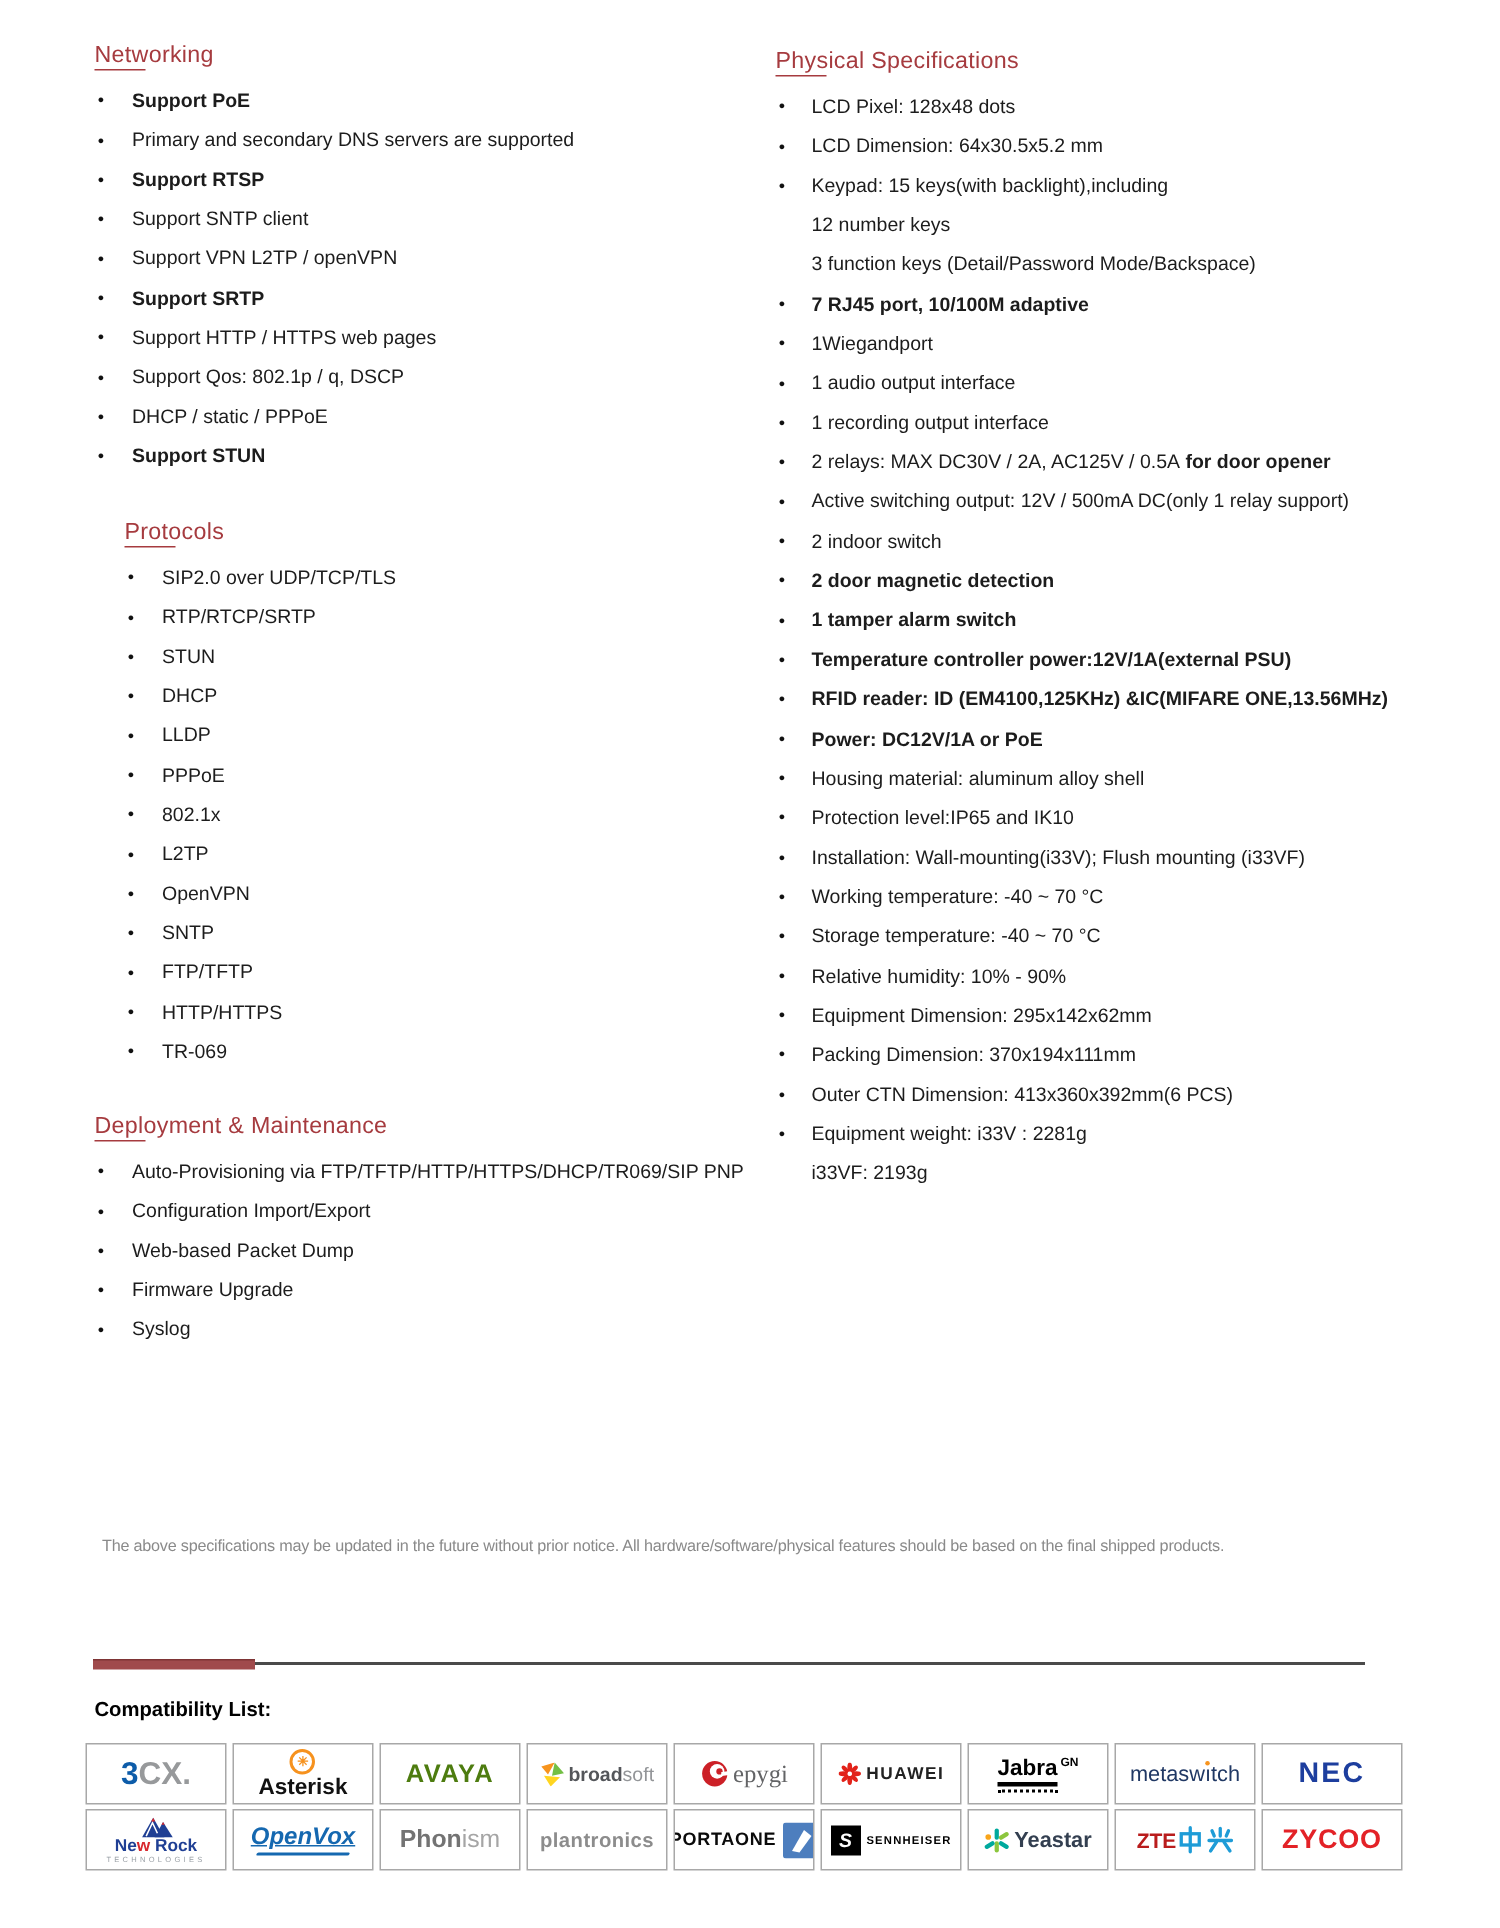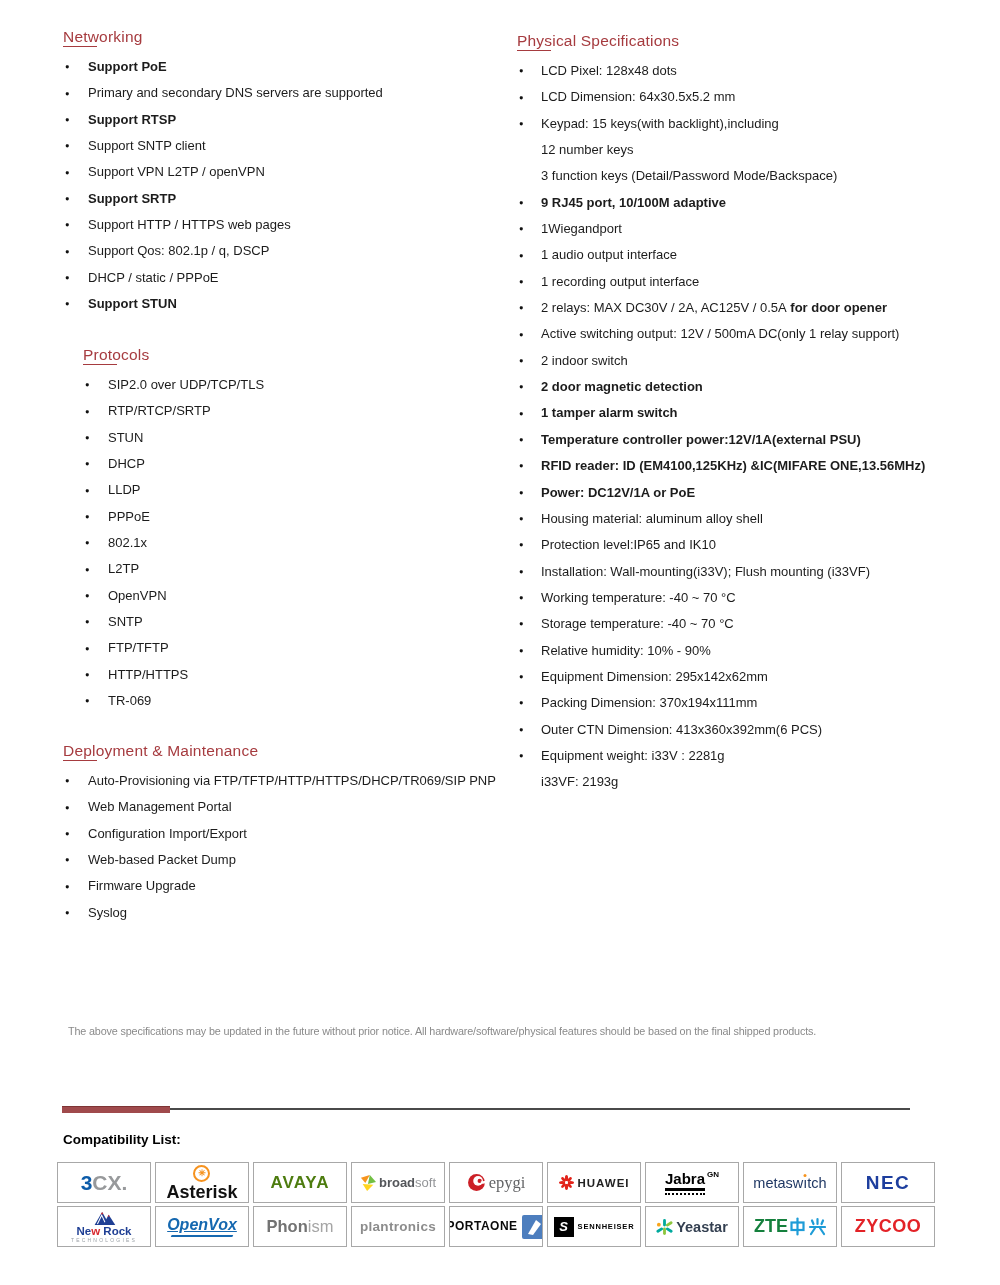--- a/index.html
+++ b/index.html
@@ -36,21 +36,21 @@
   .cell{border:1px solid #a8a8a8;background:#fff;display:flex;align-items:center;justify-content:center;
         overflow:hidden;box-sizing:border-box;}
 
   
   .l-3cx{font-size:21px;font-weight:700;}
   .l-3cx .p1{color:#0D5CA9;} .l-3cx .p2{color:#97999B;font-style:normal;}
 
   .l-ast{display:flex;flex-direction:column;align-items:center;line-height:1;}
   .ast-circ{width:13px;height:13px;border:2px solid #F6921E;border-radius:50%;display:flex;
             align-items:center;justify-content:center;color:#F6921E;font-size:9px;font-weight:700;margin-bottom:1px;}
-  .l-ast .txt{font-size:18px;font-weight:700;color:#111;}
+  .l-ast .txt{font-size:15px;font-weight:700;color:#111;}
 
   .l-avaya{font-size:17px;font-weight:700;letter-spacing:1px;color:#4d7c0f;}
 
   .l-broad{display:flex;align-items:center;gap:3px;font-size:13px;}
   .l-broad .p1{font-weight:700;color:#54565A;} .l-broad .p2{color:#939598;}
 
   .l-epygi{display:flex;align-items:center;gap:3px;}
   .l-epygi .txt{font-family:"Liberation Serif", serif;font-size:16.5px;color:#636466;}
 
   .l-huawei{display:flex;align-items:center;gap:4px;}
@@ -90,21 +90,21 @@
 
   .l-senn{display:flex;align-items:center;gap:4px;}
   .senn-sq{width:20px;height:20px;background:#000;color:#fff;display:flex;align-items:center;
            justify-content:center;font-size:13px;font-weight:700;font-style:italic;}
   .l-senn .txt{font-size:7.5px;font-weight:800;letter-spacing:.8px;color:#000;}
 
   .l-yeastar{display:flex;align-items:center;gap:3px;}
   .l-yeastar .txt{font-size:14.5px;font-weight:700;color:#333F50;}
 
   .l-zte{display:flex;align-items:center;gap:2px;}
-  .l-zte .txt{font-size:18px;font-weight:700;color:#15803d;}
+  .l-zte .txt{font-size:14px;font-weight:700;color:#b91c1c;}
 
   .l-zycoo{font-size:18px;font-weight:800;letter-spacing:.5px;color:#E32227;}
 </style>
 </head>
 <body>
 
 <div class="page">
 
   <section style="left:63px;top:28px;width:445px;">
     <h2>Networking</h2>
@@ -138,37 +138,36 @@
         <li><span>FTP/TFTP</span></li>
         <li><span>HTTP/HTTPS</span></li>
         <li><span>TR-069</span></li>
       </ul>
   </section>
 
   <section style="left:63px;top:742px;width:445px;">
     <h2>Deployment &amp; Maintenance</h2>
     <ul class="spec">
         <li><span>Auto-Provisioning via FTP/TFTP/HTTP/HTTPS/DHCP/TR069/SIP PNP</span></li>
-        <li><span>Web Management Portal</span></li>
         <li><span>Configuration Import/Export</span></li>
         <li><span>Web-based Packet Dump</span></li>
         <li><span>Firmware Upgrade</span></li>
         <li><span>Syslog</span></li>
       </ul>
   </section>
 
   <section class="rightcol" style="left:517px;top:32px;width:460px;">
     <h2>Physical Specifications</h2>
     <ul class="spec">
         <li><span>LCD Pixel: 128x48 dots</span></li>
         <li><span>LCD Dimension: 64x30.5x5.2 mm</span></li>
         <li><span>Keypad: 15 keys(with backlight),including</span></li>
         <li class="nobullet ind1"><span>12 number keys</span></li>
         <li class="nobullet ind1"><span>3 function keys (Detail/Password Mode/Backspace)</span></li>
-        <li><span class="b">9 RJ45 port, 10/100M adaptive</span></li>
+        <li><span class="b">7 RJ45 port, 10/100M adaptive</span></li>
         <li><span>1Wiegandport</span></li>
         <li><span>1 audio output interface</span></li>
         <li><span>1 recording output interface</span></li>
         <li><span>2 relays: MAX DC30V / 2A, AC125V / 0.5A</span><span class="b"> for door opener</span></li>
         <li><span>Active switching output: 12V / 500mA DC(only 1 relay support)</span></li>
         <li><span>2 indoor switch</span></li>
         <li><span class="b">2 door magnetic detection</span></li>
         <li><span class="b">1 tamper alarm switch</span></li>
         <li><span class="b">Temperature controller power:12V/1A(external PSU)</span></li>
         <li><span class="b">RFID reader: ID (EM4100,125KHz) &amp;IC(MIFARE ONE,13.56MHz)</span></li>

